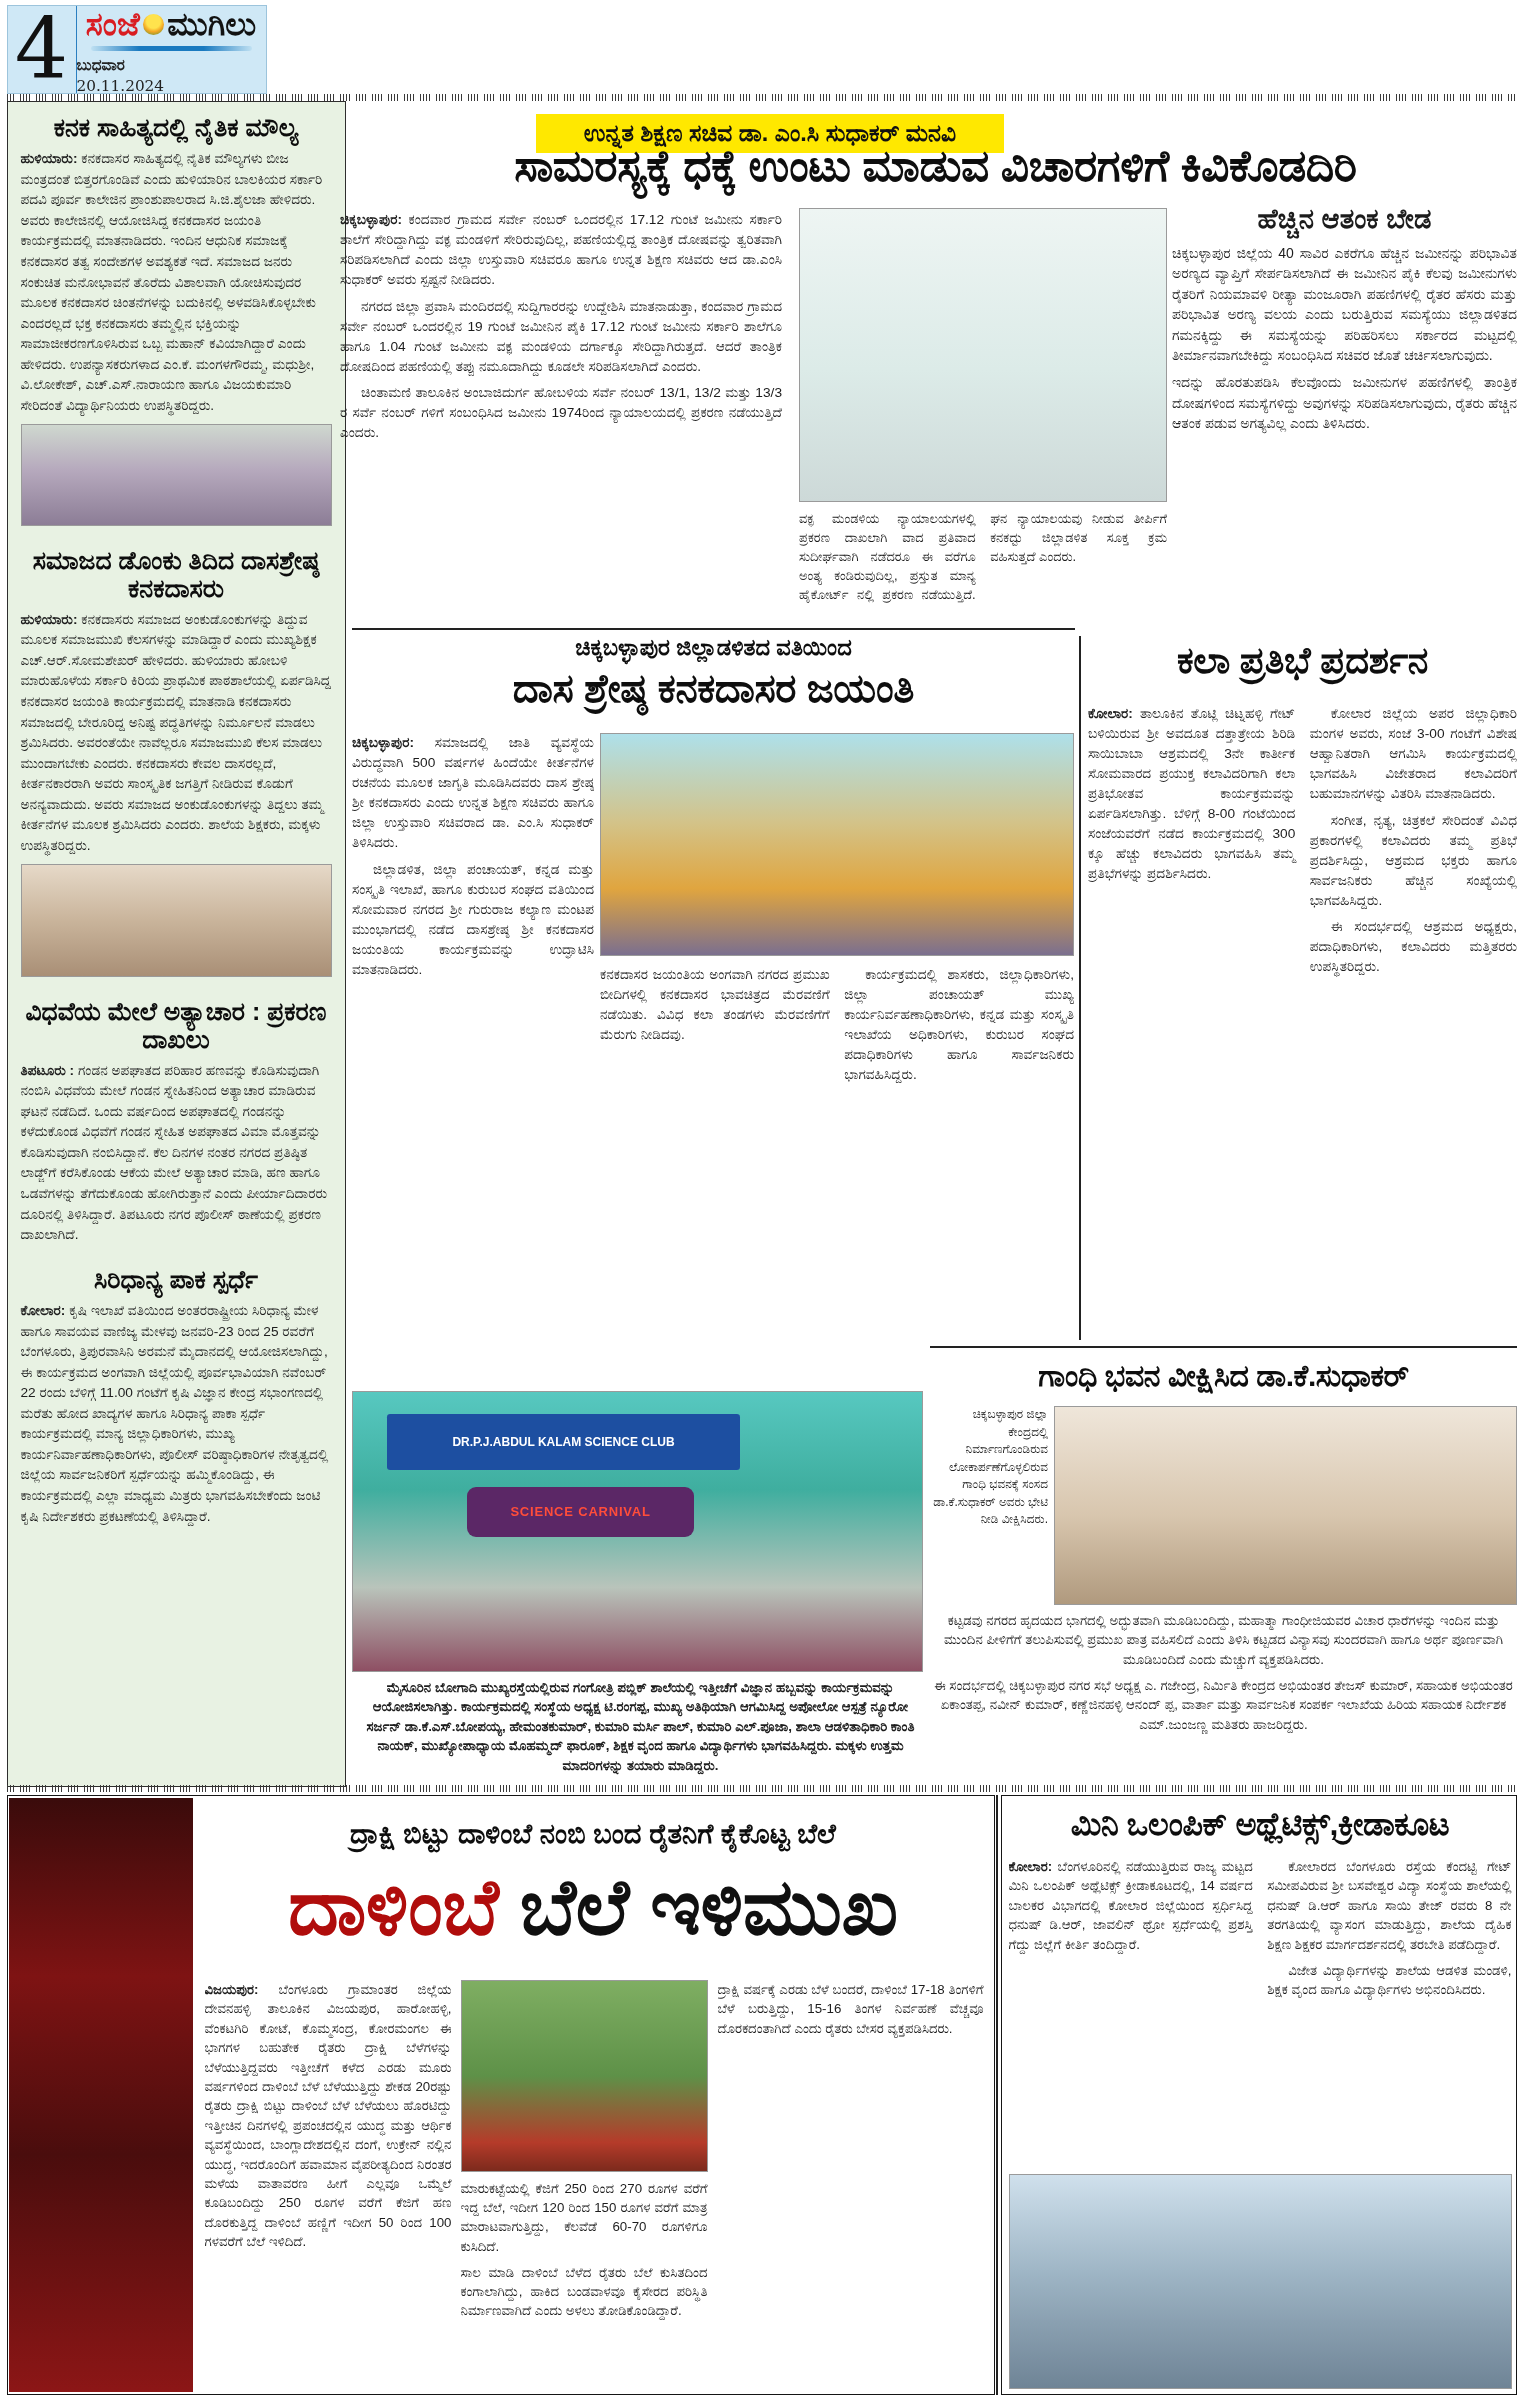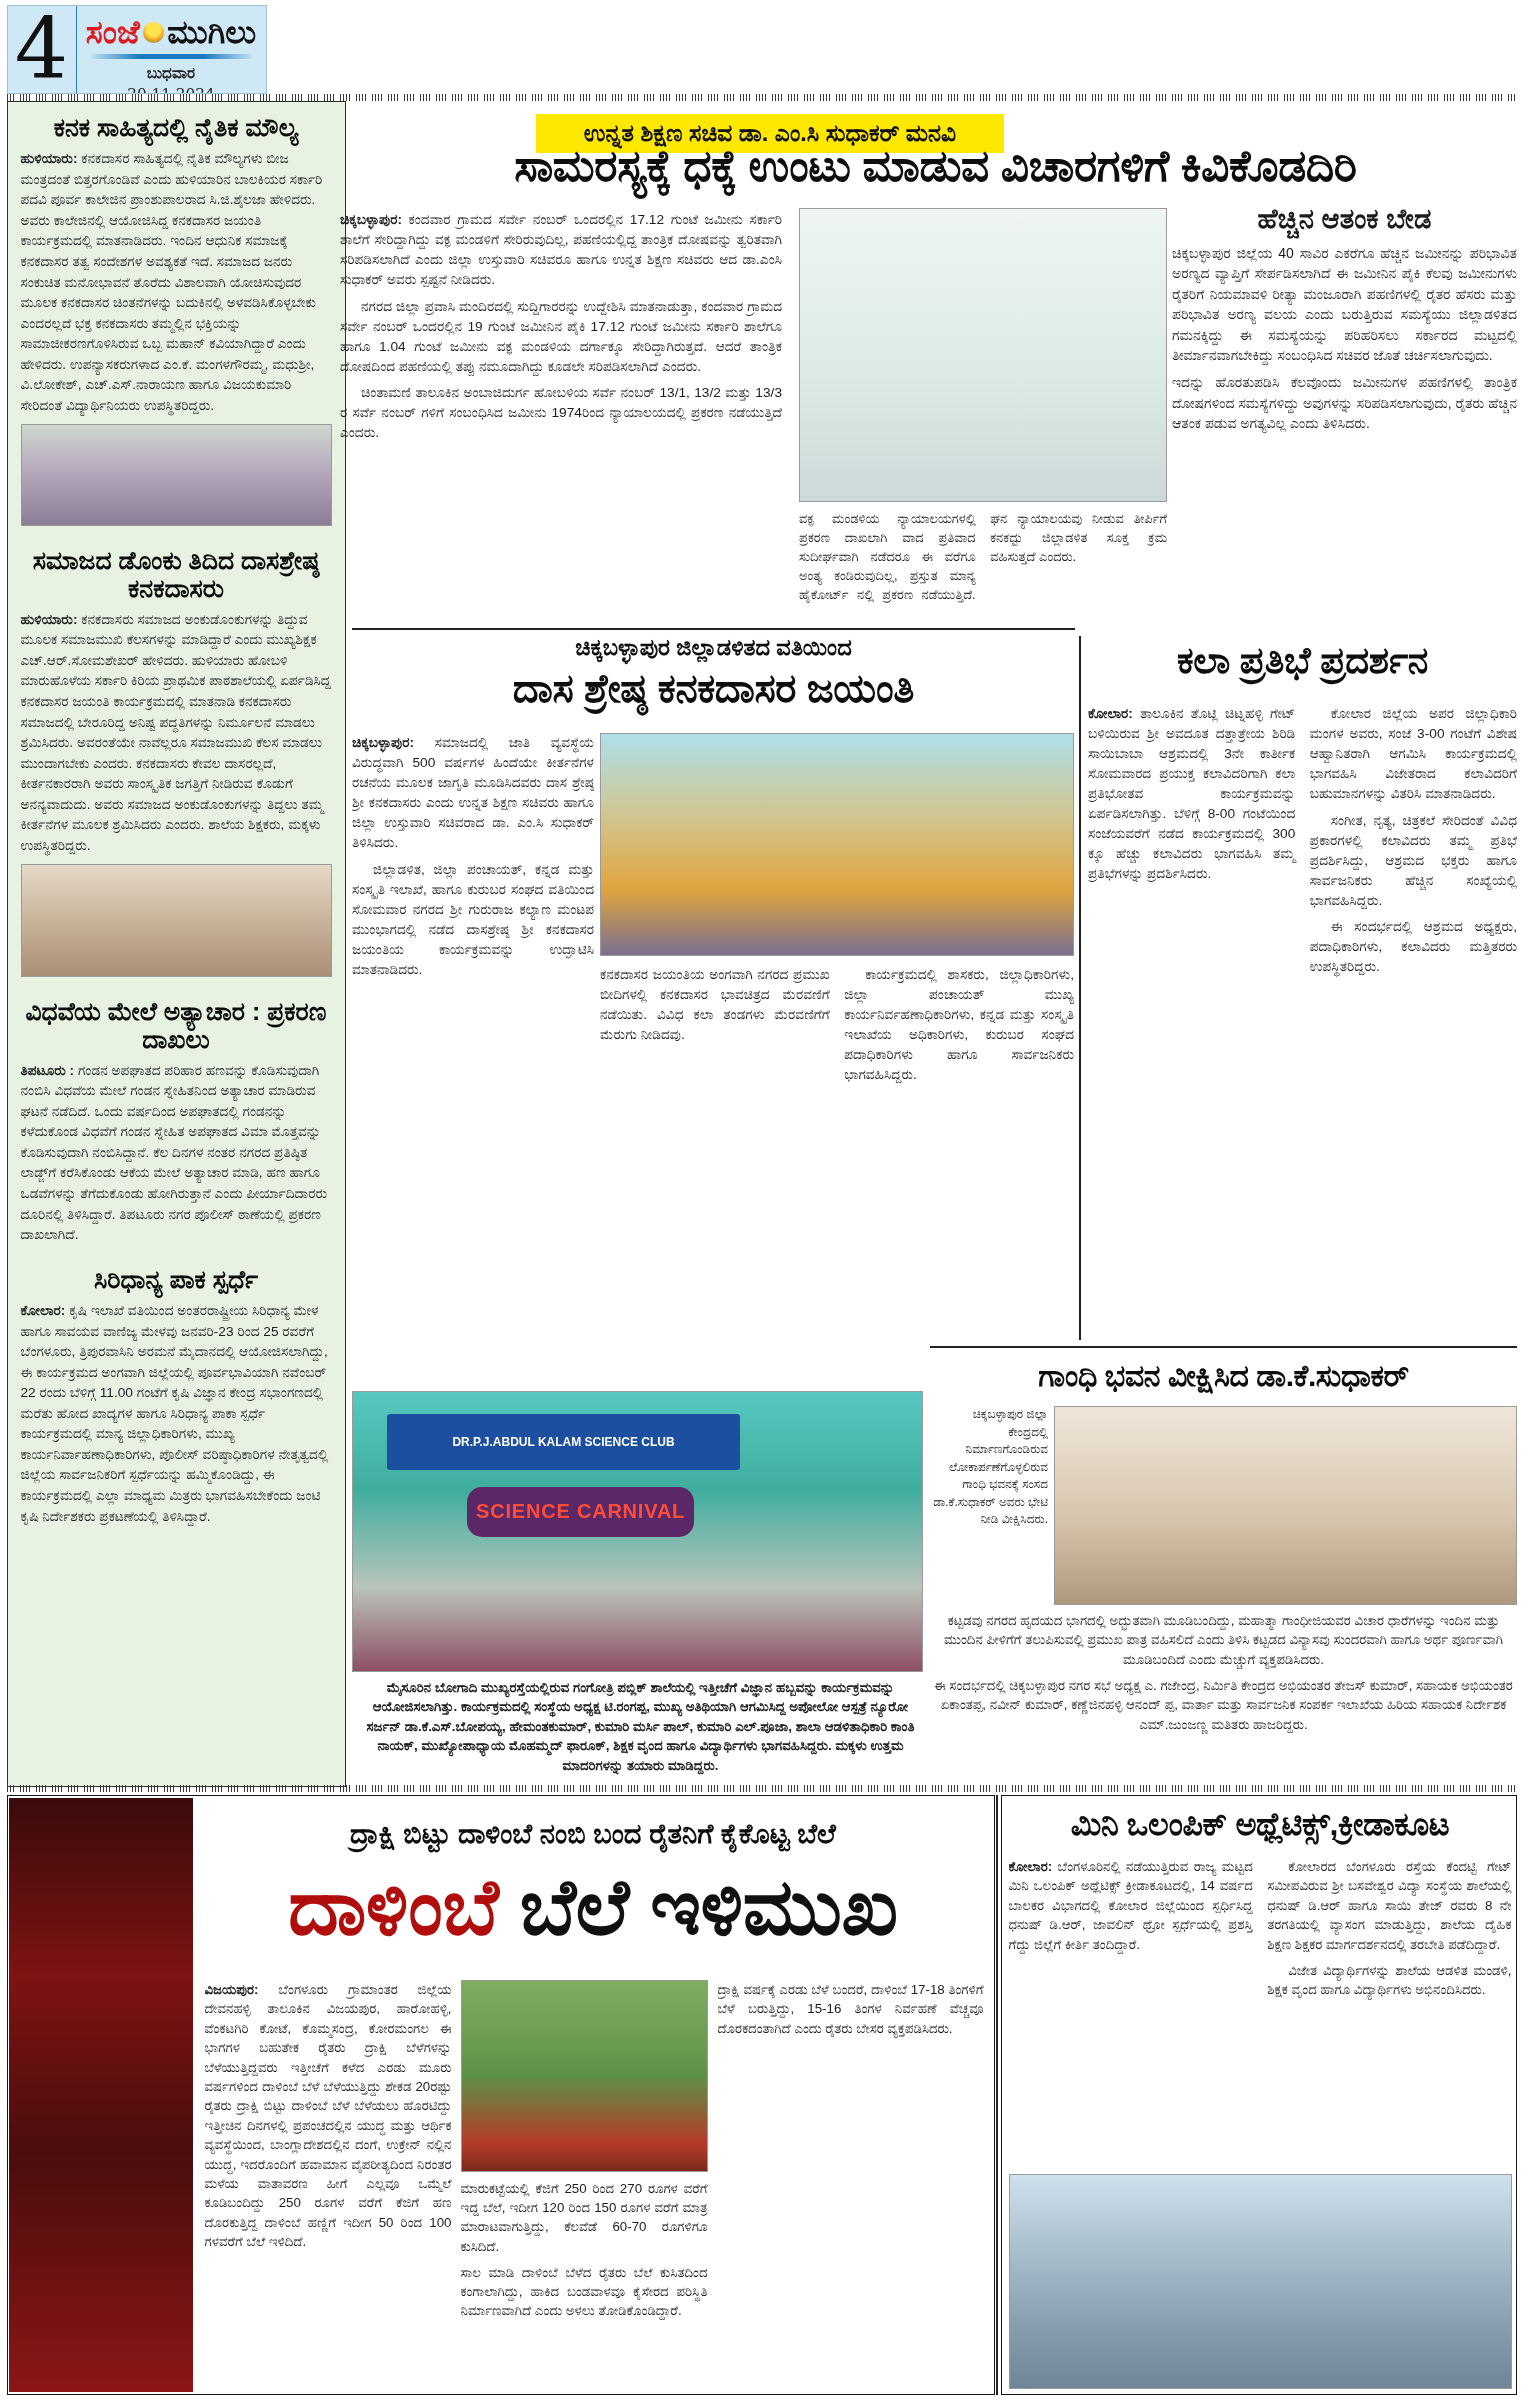--- a/index.html
+++ b/index.html
@@ -8,21 +8,21 @@
     position: relative; width: 1523px; height: 2401px;
     background: #ffffff; overflow: hidden;
     font-family: "Liberation Sans", "DejaVu Sans", sans-serif;
     color: #1c1c1c;
   }
   .abs { position: absolute; overflow: hidden; }
 
   
   .masthead { background:#cfe8f6; border:0.8px solid #9cc4dc; display:flex; align-items:stretch; }
   .pageno { width:69px; font-family:"DejaVu Serif","Liberation Serif",serif; font-size:84px; line-height:84px; text-align:center; color:#111; border-right:1.6px solid #2b7fc1; padding-top:1.6px; }
-  .mh-right { flex:1; text-align:center; padding-top:8px; }
+  .mh-right { flex:1; text-align:left; }
   .logo-line { display:flex; align-items:center; justify-content:center; gap:3.2px; font-weight:bold; font-size:32px; }
   .logo-red { color:#d91d22; }
   .logo-black { color:#121212; }
   .sun-icon { width:21px; height:21px; border-radius:50%; background: radial-gradient(circle at 50% 35%, #ffe34d 0 40%, #f4a825 60%, #3f8f3a 100%); flex:0 0 auto; }
   .logo-bar { margin:3.2px auto 4.8px auto; width:161px; height:4.8px; border-radius:2.4px; background:linear-gradient(90deg,#bfe0f2,#1a7ac0 30%,#1a7ac0 70%,#bfe0f2); }
   .mh-day { font-weight:bold; font-size:15.3px; color:#222; }
   .mh-date { font-size:15.3px; color:#222; margin-top:3.2px; font-family:"DejaVu Serif","Liberation Serif",serif; }
 
   
   .hatch { background: repeating-linear-gradient(90deg,#3a3a3a 0 0.8px, transparent 0.8px 3.2px); }
@@ -52,21 +52,21 @@
   .ph-press { background: linear-gradient(180deg,#eef5f3 0%,#dcebe8 55%,#cdd9d8 100%); }
   .ph-students { background: linear-gradient(180deg,#cfd8cf 0%,#b6a9bd 45%,#8c7d96 100%); }
   .ph-kids { background: linear-gradient(180deg,#e6d9c8 0%,#c9b49b 50%,#a98f76 100%); }
   .ph-stage { background: linear-gradient(180deg,#aee0ea 0%,#d3c389 40%,#e0a53f 70%,#7b6f8f 100%); }
   .ph-science { background: linear-gradient(180deg,#57c8c0 0%,#3fae9f 35%,#b9c4bb 70%,#8e4f63 100%); position:relative; }
   .ph-gandhi { background: linear-gradient(180deg,#efe6da 0%,#d8c6ae 55%,#b09a7e 100%); }
   .ph-pomestrip { background: linear-gradient(180deg,#3a0b0b 0%,#7e1313 30%,#4a0d0d 60%,#8c1616 100%); }
   .ph-orchard { background: linear-gradient(180deg,#7fae62 0%,#5e9148 50%,#b53b2a 85%,#7c2a1c 100%); }
   .ph-winners { background: linear-gradient(180deg,#cfe0ec 0%,#9fb6c6 45%,#6f8496 100%); }
   .sci-banner-blue { position:absolute; left:6%; top:8%; width:62%; height:20%; background:#1d4fa1; color:#fff; font-weight:bold; font-size:12px; display:flex; align-items:center; justify-content:center; text-align:center; border-radius:3.2px; }
-  .sci-banner-red { position:absolute; left:20%; top:34%; width:40%; height:18%; background:#5b2766; color:#ff4d3a; font-weight:bold; font-size:20px; display:flex; align-items:center; justify-content:center; letter-spacing:0.8px; border-radius:15px; }
+  .sci-banner-red { position:absolute; left:20%; top:34%; width:40%; height:18%; background:#5b2766; color:#ff4d3a; font-weight:bold; font-size:13px; display:flex; align-items:center; justify-content:center; letter-spacing:0.8px; border-radius:9px; }
 
   
   .t-sub h3 { font-size:27.4px; text-align:center; font-weight:bold; margin-bottom:8px; }
 
   
   .bbox { border:1.6px solid #151515; background:#fff; }
   .big-red { color:#b00d0c; }
   .big-black { color:#101010; }
 </style>
 </head>

